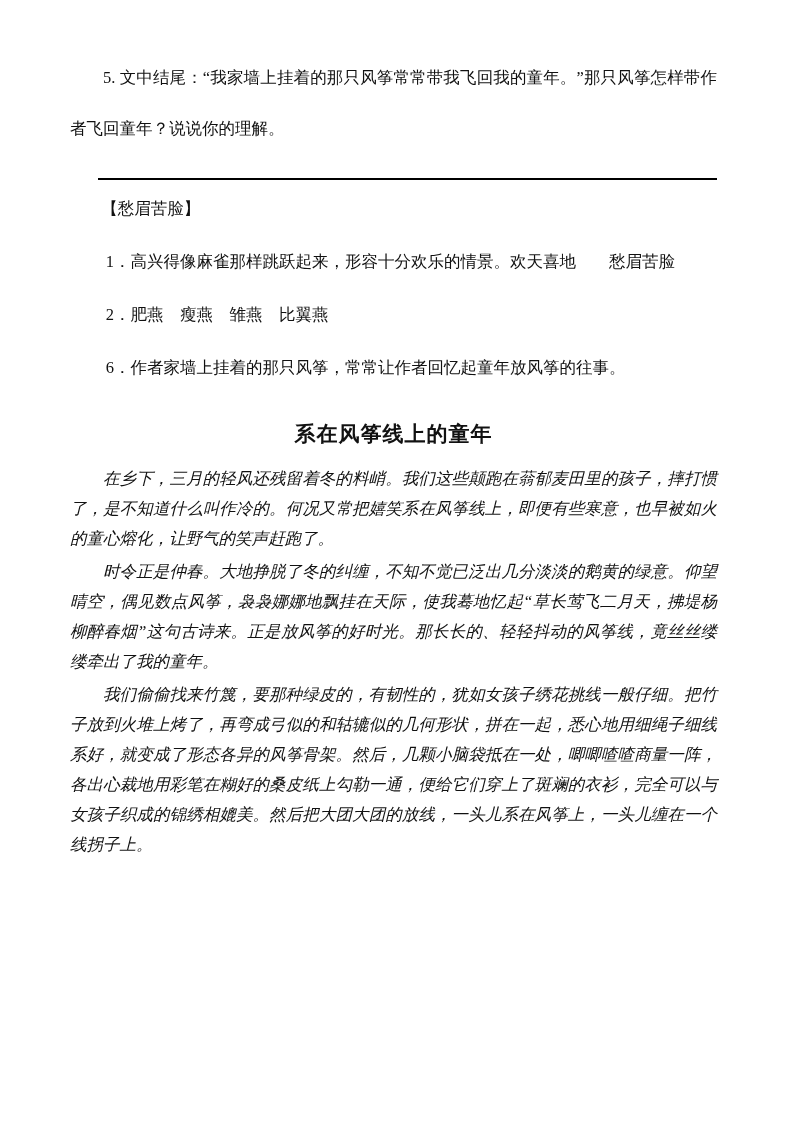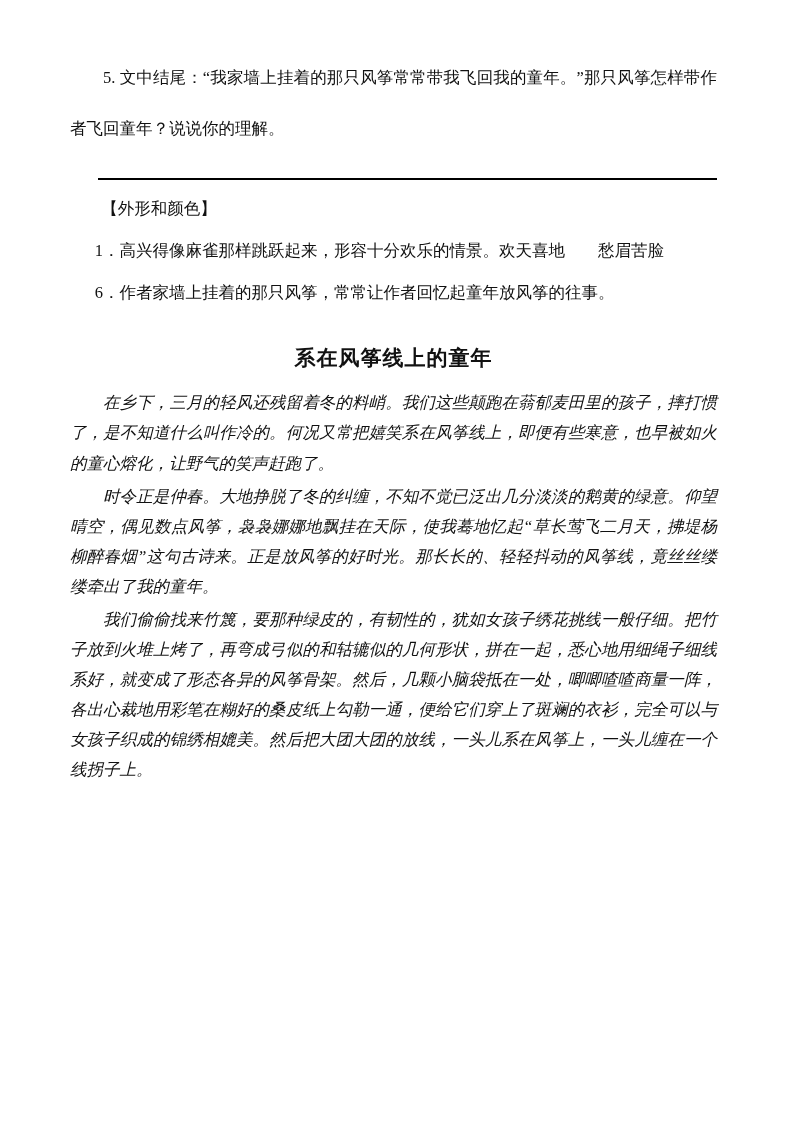--- a/index.html
+++ b/index.html
@@ -29,21 +29,21 @@
     border: none;
     border-top: 2px solid #000000;
     margin: 24px 0 6px 28px;
   }
   .answers-header {
     margin: 8px 0 0 0;
     line-height: 2.55;
     text-indent: 1.9em;
   }
   .answer {
-    margin: 0;
+    margin: 11px;
     line-height: 2.55;
     text-indent: 1.5em;
     text-align: justify;
   }
   .answer.extra-indent {
     text-indent: 2.9em;
   }
   .passage-title {
     margin: 30px 0 16px 0;
     font-size: 21px;
@@ -68,24 +68,25 @@
 </style>
 </head>
 <body>
 
 <div class="page">
 
   <p class="question">5. 文中结尾：“我家墙上挂着的那只风筝常常带我飞回我的童年。”那只风筝怎样带作者飞回童年？说说你的理解。</p>
 
   <hr class="divider">
 
-  <p class="answers-header">【外形和颜色】</p>
+  <p class="answers-header">【愁眉苦脸】</p>
 
   <p class="answer">1．高兴得像麻雀那样跳跃起来，形容十分欢乐的情景。欢天喜地　　愁眉苦脸</p>
 
+  <p class="answer">2．肥燕　瘦燕　雏燕　比翼燕</p>
 
 
 
   <p class="answer">6．作者家墙上挂着的那只风筝，常常让作者回忆起童年放风筝的往事。</p>
 
   <h1 class="passage-title">系在风筝线上的童年</h1>
 
 
   <p class="para">在乡下，三月的轻风还残留着冬的料峭。我们这些颠跑在蓊郁麦田里的孩子，摔打惯了，是不知道什么叫作冷的。何况又常把嬉笑系在风筝线上，即便有些寒意，也早被如火的童心熔化，让野气的笑声赶跑了。</p>
 

